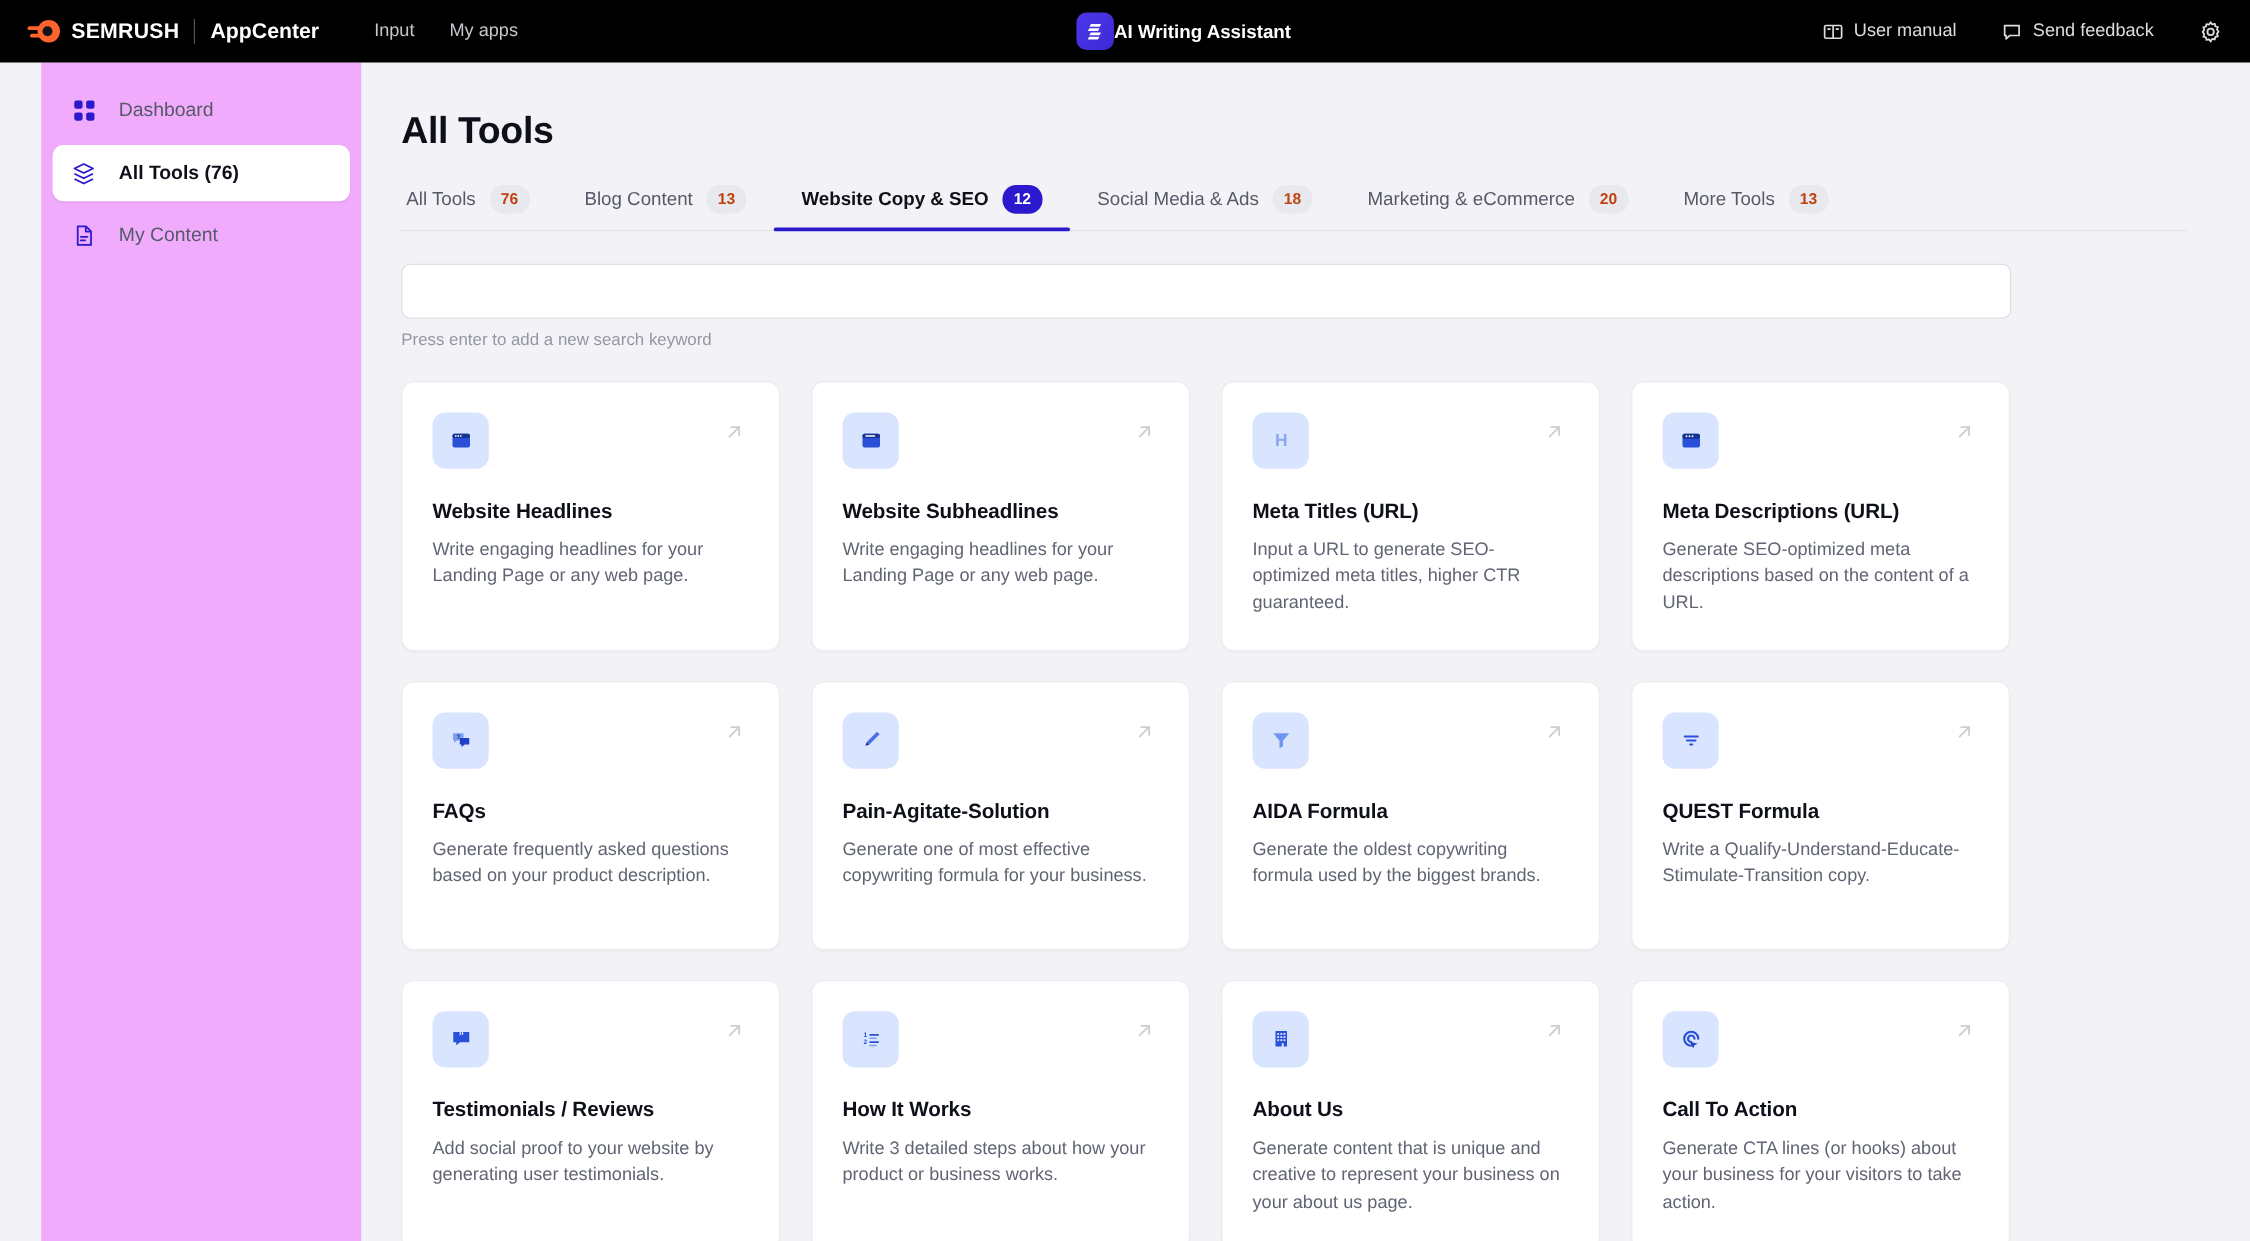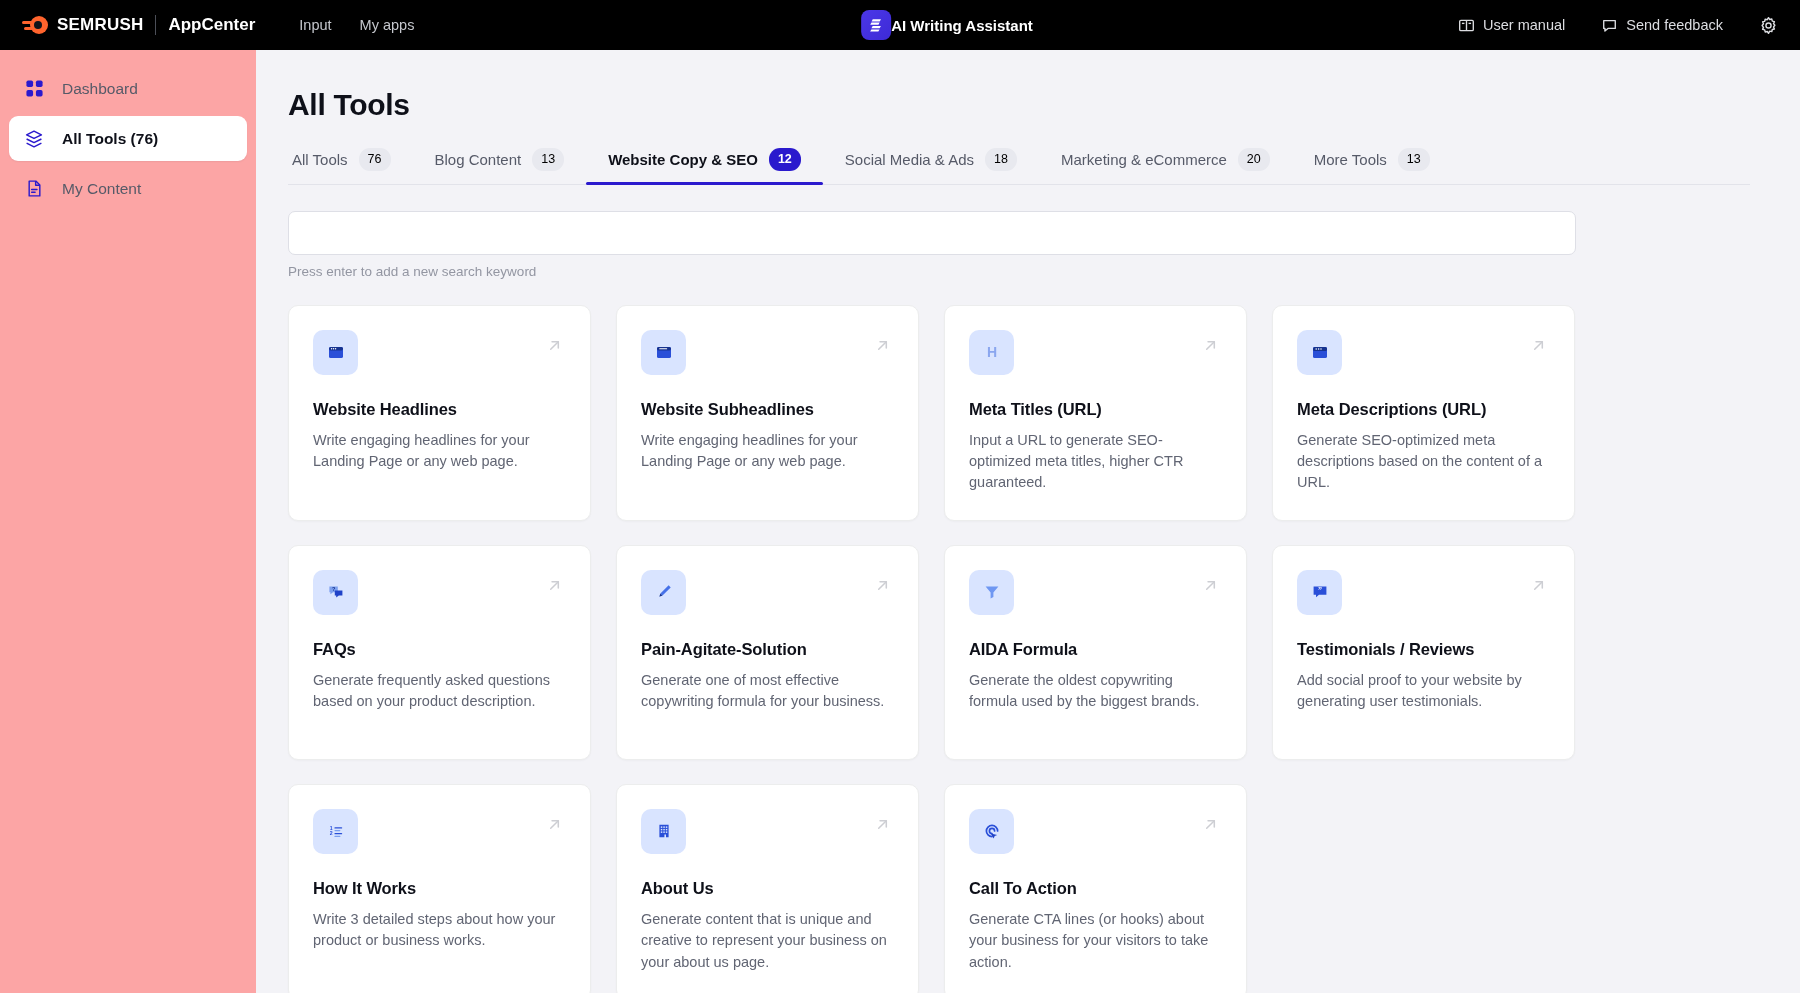--- a/index.html
+++ b/index.html
@@ -120,21 +120,22 @@
   .tr-icon { display: flex; align-items: center; }
 
   
   .body-wrap { display: flex; height: 943px; }
 
   
   .sidebar {
     width: 256px;
     flex: none;
     padding-top: 16px;
-    background: #fca5a5;
+    background: #f0abfc;
+    margin-left: 33px;
   }
   .side-item {
     display: flex;
     align-items: center;
     gap: 17px;
     height: 45px;
     margin: 0 9px 5px 9px;
     padding: 0 14px;
     border-radius: 9px;
     cursor: pointer;
@@ -187,26 +188,26 @@
   .tab.active::after {
     content: "";
     position: absolute;
     left: 0; right: 0; bottom: -1px;
     height: 3px;
     background: #2a19cd;
     border-radius: 2px;
   }
   .pill {
     background: #e8e9ef;
-    color: #000000;
+    color: #c2410c;
     font-size: 12.5px;
     line-height: 1;
     padding: 5px 9px;
     border-radius: 11px;
-    font-weight: 400;
+    font-weight: 700;
     min-width: 28px;
     text-align: center;
   }
   .tab.active .pill {
     background: #2a19cd;
     color: #fff;
     font-weight: 700;
   }
 
   
@@ -536,20 +537,39 @@
             <svg width="19" height="19" viewBox="0 0 20 20" fill="none" stroke="#5b6070" stroke-width="1.6" stroke-linecap="round" stroke-linejoin="round">
               <path d="M6 14L14 6"></path>
                 <path d="M7.4 6H14v6.6"></path>
             </svg>
           </span>
         </div>
         <div class="card-title">AIDA Formula</div>
         <div class="card-desc">Generate the oldest copywriting formula used by the biggest brands.</div>
       </div>
 
+      <div class="card">
+        <div class="card-top">
+          <div class="card-icon">
+            <svg width="22" height="22" viewBox="0 0 22 22">
+              <rect x="5" y="7.4" width="12" height="1.5" rx="0.75" fill="#2a4fd8"></rect>
+              <rect x="6.8" y="10.6" width="8.4" height="1.5" rx="0.75" fill="#2a4fd8"></rect>
+              <rect x="9.4" y="13.8" width="3.2" height="1.5" rx="0.75" fill="#2a4fd8"></rect>
+            </svg>
+          </div>
+          <span class="arrow-out">
+            <svg width="19" height="19" viewBox="0 0 20 20" fill="none" stroke="#5b6070" stroke-width="1.6" stroke-linecap="round" stroke-linejoin="round">
+              <path d="M6 14L14 6"></path>
+                <path d="M7.4 6H14v6.6"></path>
+            </svg>
+          </span>
+        </div>
+        <div class="card-title">QUEST Formula</div>
+        <div class="card-desc">Write a Qualify-Understand-Educate-Stimulate-Transition copy.</div>
+      </div>
 
       <div class="card">
         <div class="card-top">
           <div class="card-icon">
             <svg width="22" height="22" viewBox="0 0 22 22">
               <path d="M4.6 5.6h12.8v8.2h-7.4l-3 2.4v-2.4H4.6z" fill="#2a4fd8"></path>
               <text x="11" y="11.6" font-family="Liberation Serif, serif" font-size="8" font-weight="700" fill="#fff" text-anchor="middle">”</text>
             </svg>
           </div>
           <span class="arrow-out">

